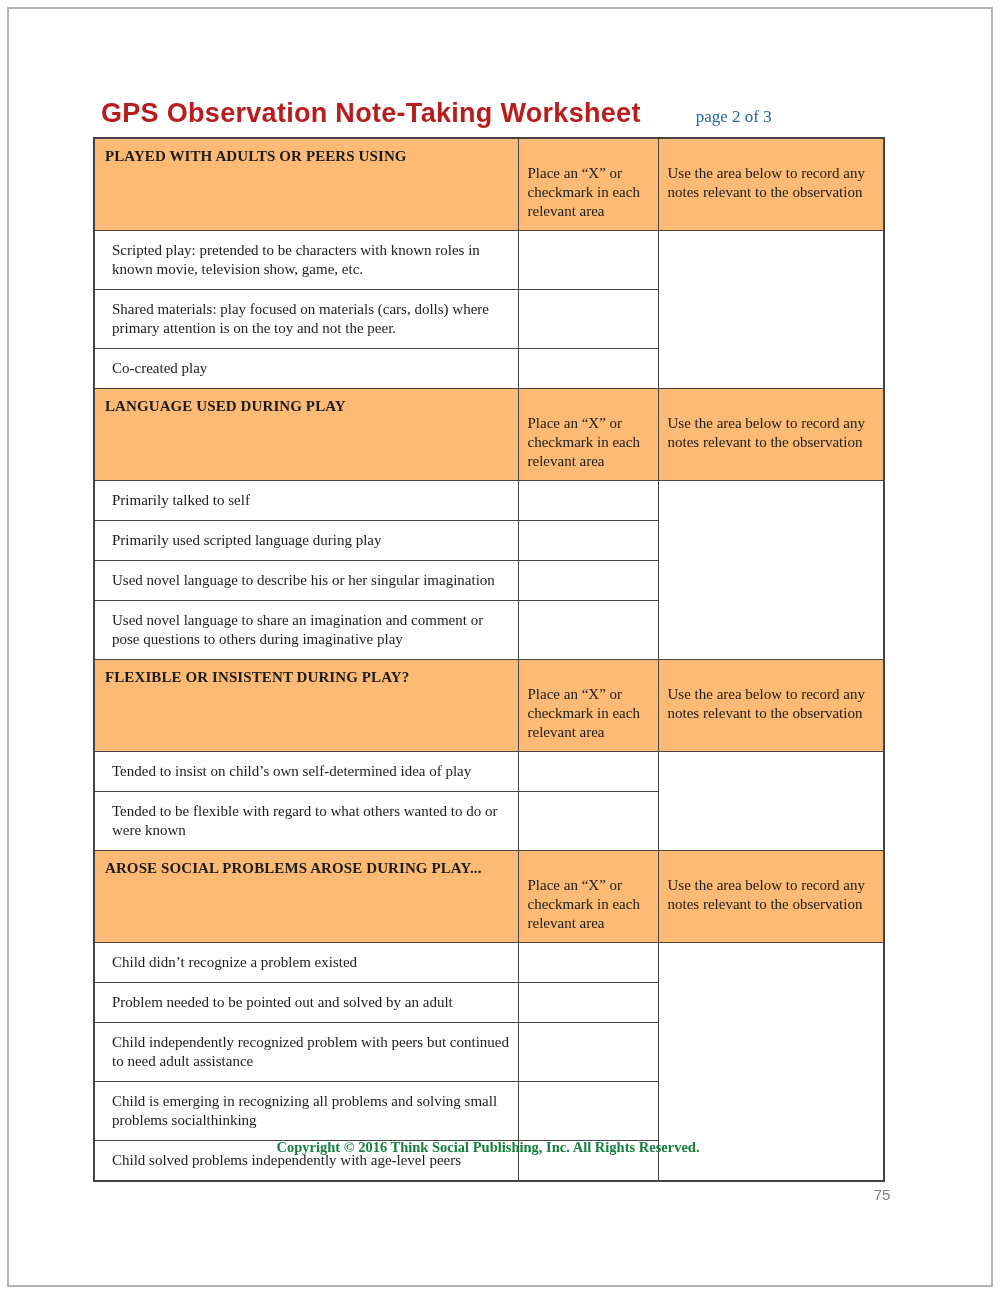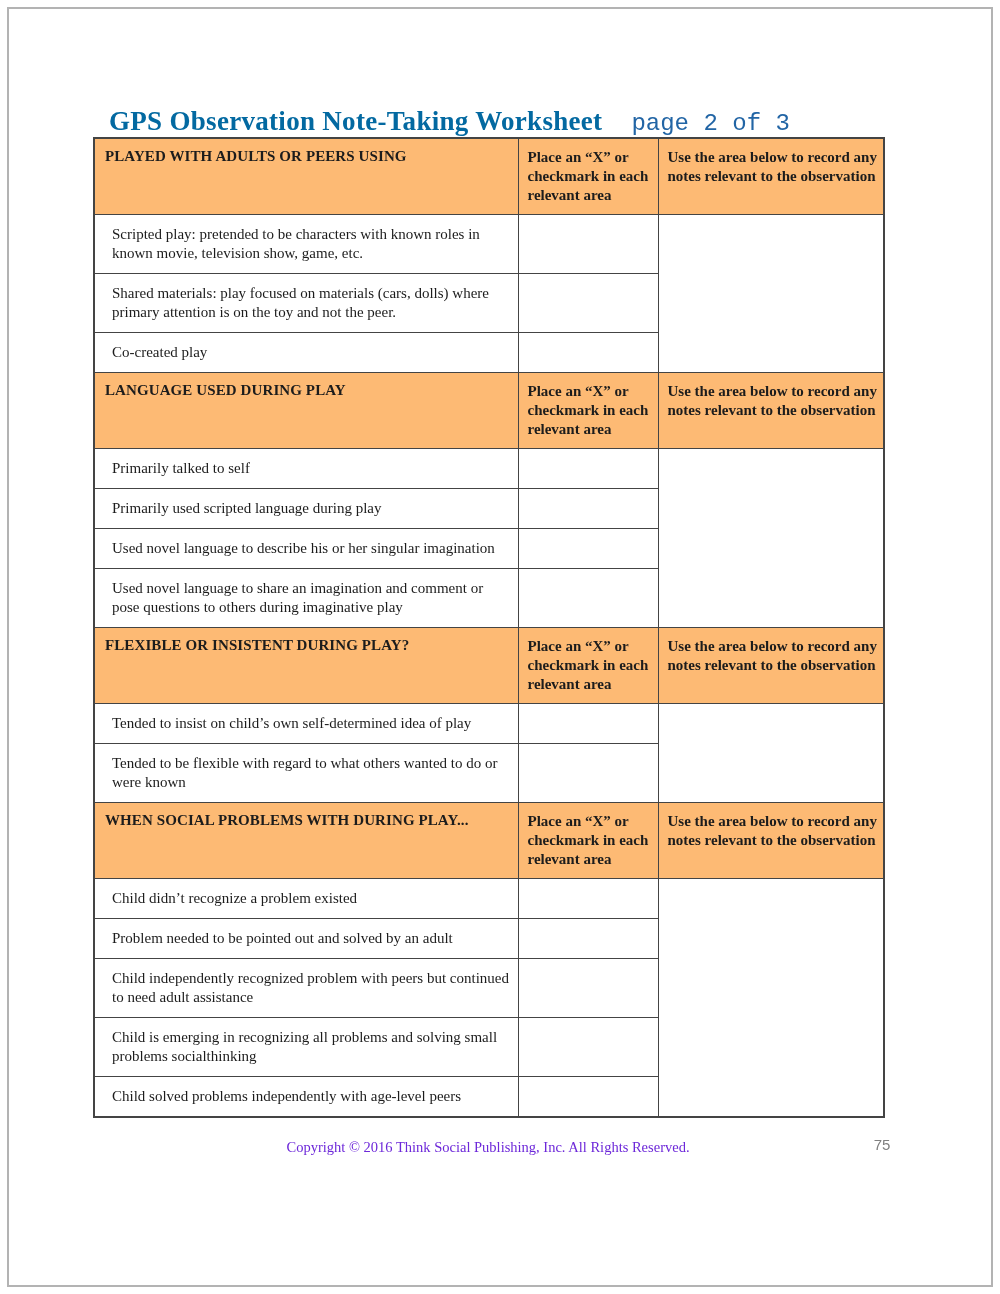--- a/index.html
+++ b/index.html
@@ -21,31 +21,32 @@
   .title-wrap {
     position: absolute;
     left: 93px;
     top: 90px;
     display: flex;
     align-items: baseline;
     gap: 13px;
     white-space: nowrap;
   }
   .page-title {
-    margin: 16px;
-    font-family: Liberation Serif, serif;
+    margin: 8px;
+    font-family: Liberation Sans, sans-serif;
     font-weight: bold;
     font-size: 27px;
     letter-spacing: 0.3px;
-    color: #0369a1;
+    color: #b91c1c;
   }
   .page-label {
-    font-family: Liberation Mono, monospace;
-    font-size: 24px;
+    font-family: Liberation Serif, serif;
+    font-size: 17px;
     color: #2265a5;
+    margin-left: 34px;
   }
   table.worksheet {
     position: absolute;
     left: 93px;
     top: 137px;
     width: 790px;
     border-collapse: collapse;
     table-layout: fixed;
     border: 2px solid #444;
   }
@@ -61,47 +62,47 @@
     vertical-align: bottom;
     font-weight: bold;
     font-size: 15px;
     line-height: 19px;
     padding: 8px 10px 11px 10px;
     letter-spacing: 0.1px;
   }
   td.instr {
     font-size: 15px;
     line-height: 19px;
-    padding: 9px 6px 9px 9px;
+    padding: 25px 6px 9px 9px;
     height: 53px; 
-    font-weight: bold;
   }
   td.label {
     font-size: 15px;
     line-height: 19px;
     padding: 10px 8px 10px 17px;
     height: 19px; 
   }
   td.check, td.notes {
     background: #ffffff;
   }
   .footer {
     position: absolute;
     left: 93px;
     top: 1139px;
     width: 790px;
     text-align: center;
     font-size: 14.5px;
     line-height: 17.5px;
-    color: #6d28d9;
+    color: #15803d;
+    font-weight: bold;
   }
   .page-num {
     position: absolute;
     left: 862px;
-    top: 1136px;
+    top: 1186px;
     width: 40px;
     text-align: center;
     font-family: "Liberation Sans", sans-serif;
     font-size: 15px;
     color: #808080;
   }
 </style>
 </head>
 <body>
 
@@ -167,21 +168,21 @@
       <tr>
         <td class="label">Tended to insist on child’s own self-determined idea of play</td>
         <td class="check"></td>
         <td class="notes" rowspan="2"></td>
       </tr>
       <tr>
         <td class="label">Tended to be flexible with regard to what others wanted to do or were known</td>
         <td class="check"></td>
       </tr>
       <tr class="sec-header">
-        <td class="sec-title">WHEN SOCIAL PROBLEMS WITH DURING PLAY...</td>
+        <td class="sec-title">AROSE SOCIAL PROBLEMS AROSE DURING PLAY...</td>
         <td class="instr">Place an “X” or checkmark in each relevant area</td>
         <td class="instr">Use the area below to record any notes relevant to the observation</td>
       </tr>
       <tr>
         <td class="label">Child didn’t recognize a problem existed</td>
         <td class="check"></td>
         <td class="notes" rowspan="5"></td>
       </tr>
       <tr>
         <td class="label">Problem needed to be pointed out and solved by an adult</td>

